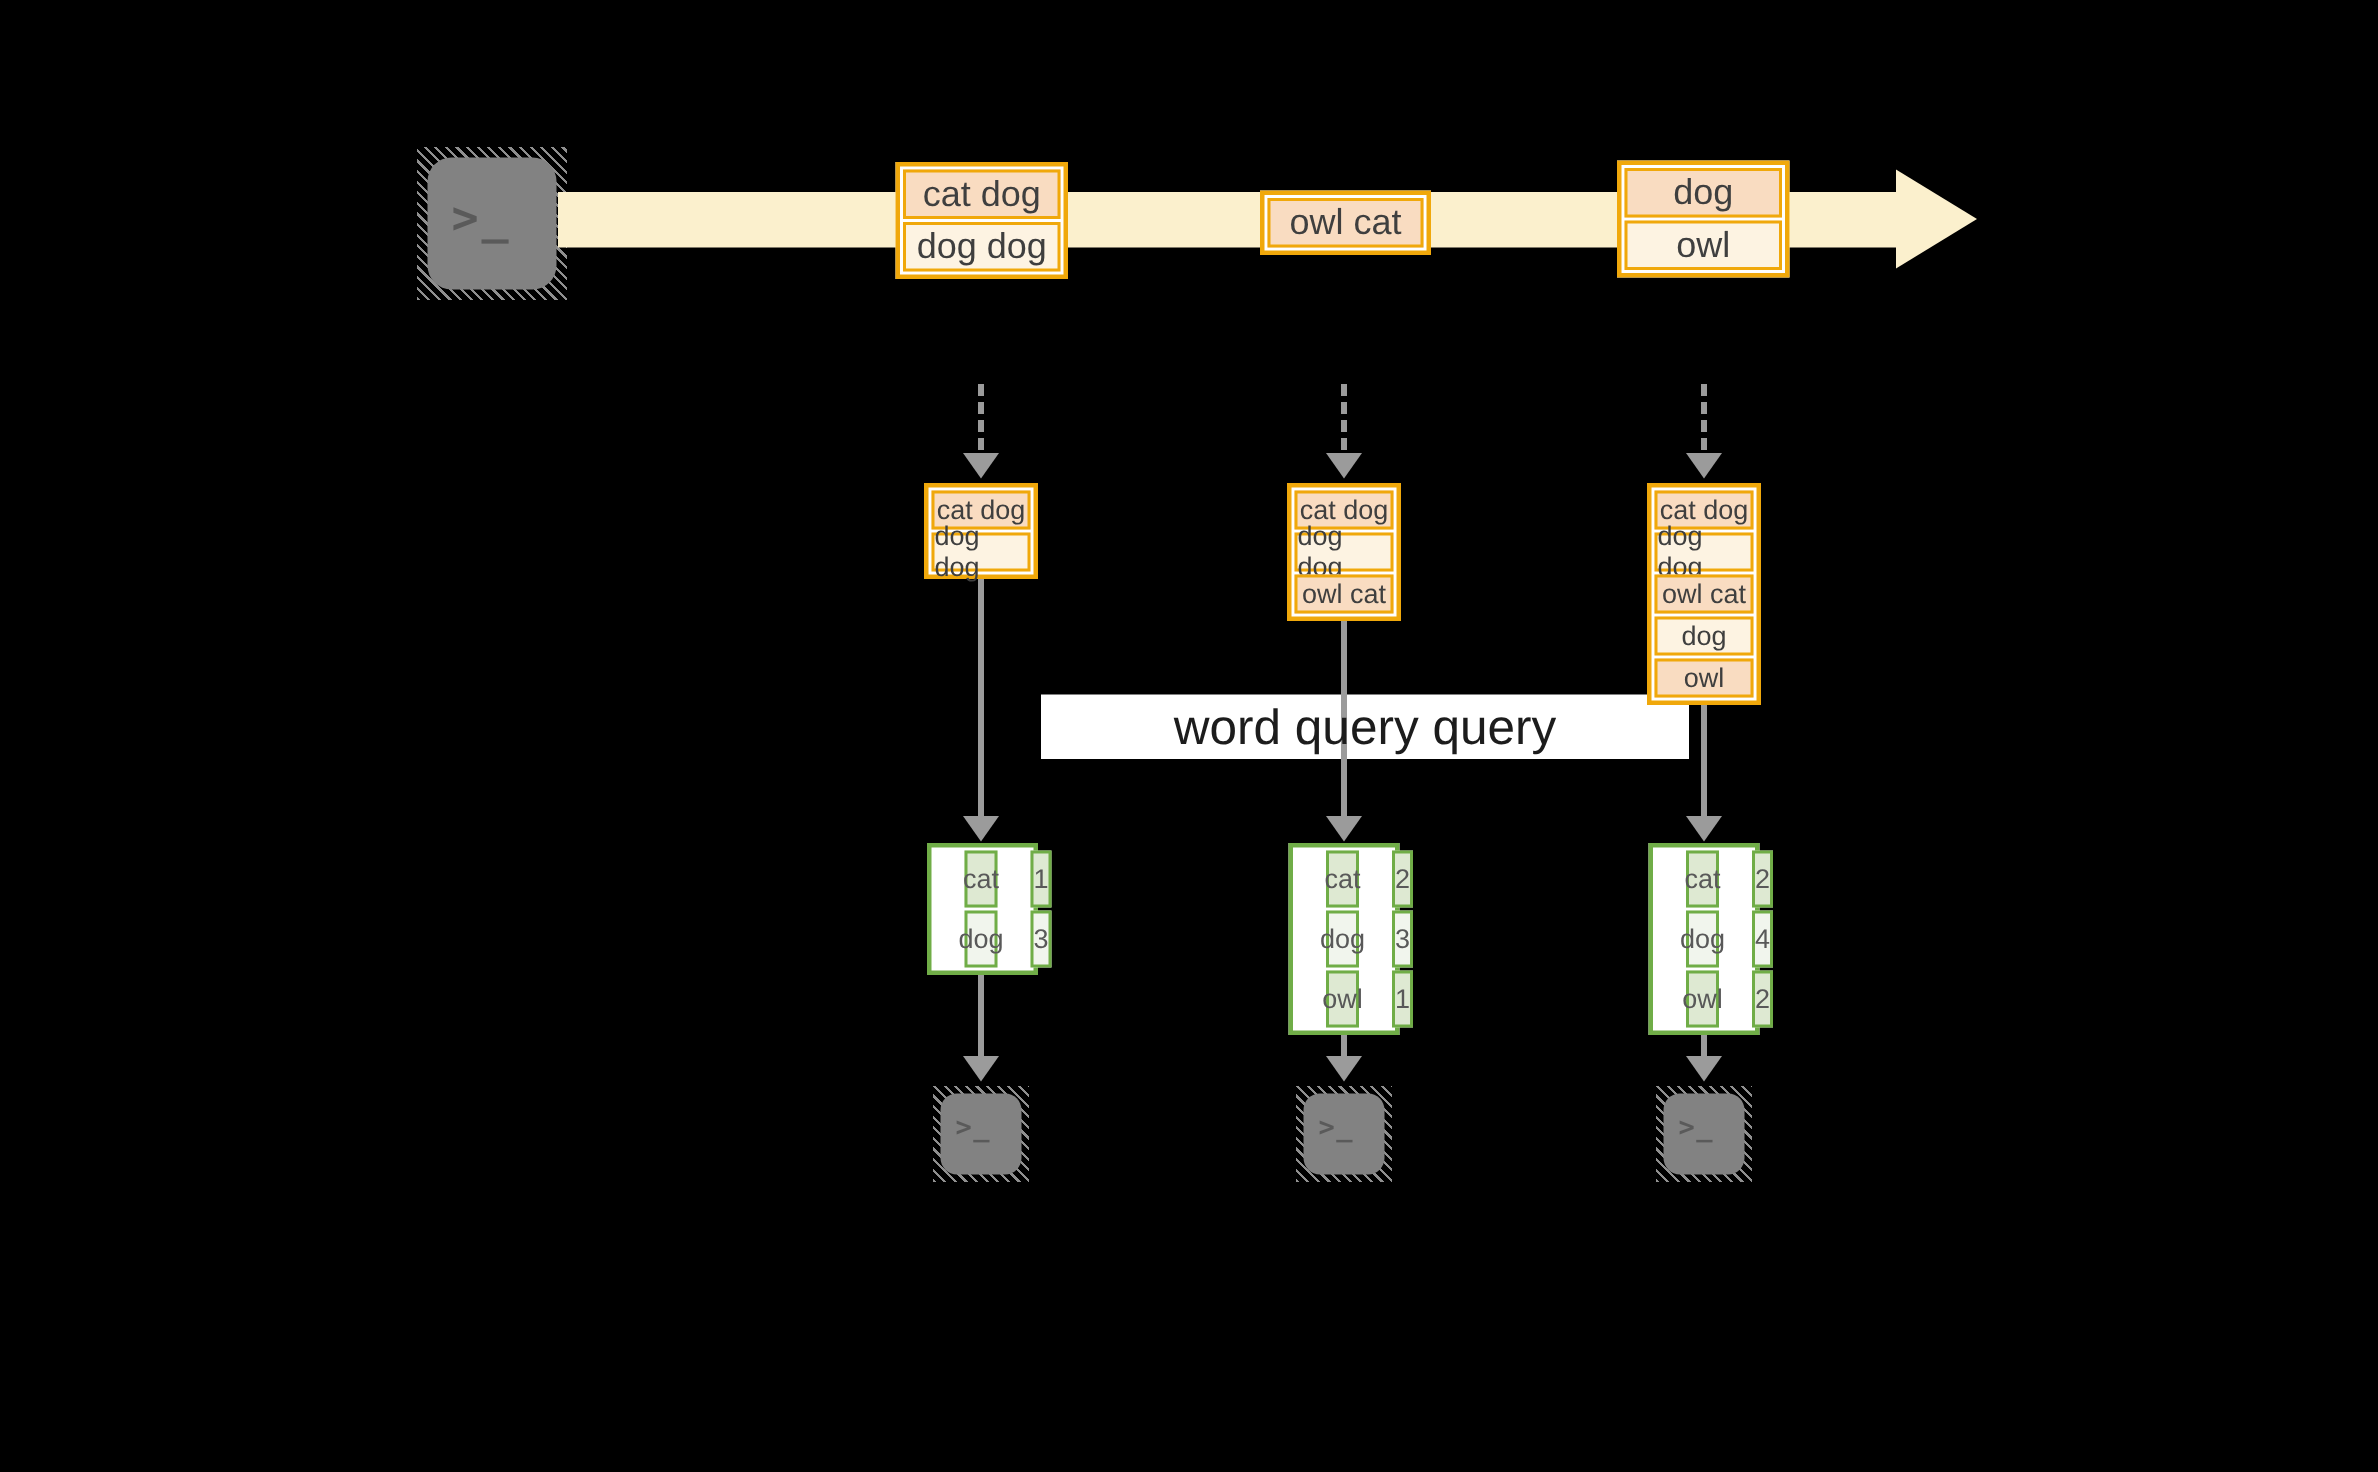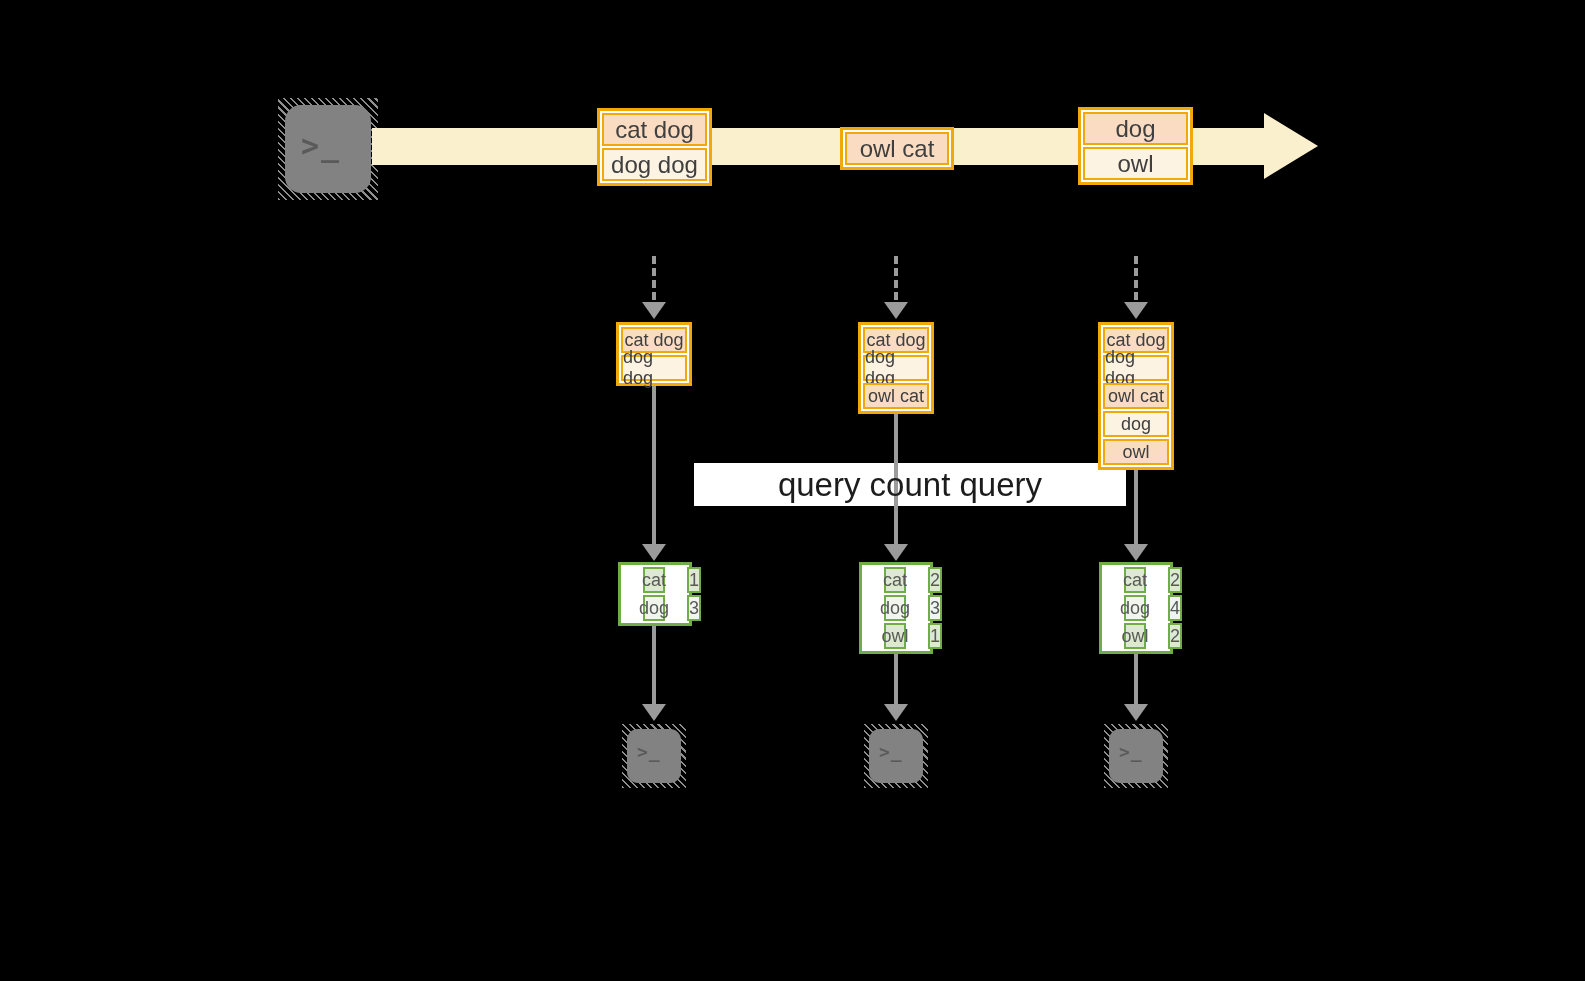--- a/index.html
+++ b/index.html
@@ -51,21 +51,21 @@
 
   
   .qlabel-bg{position:absolute;left:694px;top:463px;width:432px;height:43px;background:var(--label-bg);z-index:2;}
   .qlabel-text{position:absolute;left:694px;top:463px;width:432px;height:43px;display:flex;
     align-items:center;justify-content:center;font-size:33px;font-weight:300;
     color:var(--label-text);z-index:4;}
 
   
   .gtable{position:absolute;box-sizing:border-box;background:#fff;border:3px solid var(--green-border);
     padding:2px;display:grid;grid-template-columns:42px 1fr;gap:2px;z-index:5;}
-  .gcell{box-sizing:border-box;border:2px solid var(--green-border);height:26px;display:flex;
+  .gcell{box-sizing:border-box;border:2px solid var(--green-border);height:38px;display:flex;
     align-items:center;justify-content:center;font-size:18px;color:var(--table-text);margin-left:20px;}
   .gcell.sage{background:var(--green-fill-dark);} .gcell.pale{background:var(--green-fill-light);}
   .t1{left:618px;top:562px;width:74px;} .t2{left:859px;top:562px;width:74px;} .t3{left:1099px;top:562px;width:74px;}
 </style>
 </head>
 <body>
 
 <div id="canvas">
 
   <div class="term term-src">
@@ -107,21 +107,21 @@
   </div>
   <div class="cellbox stack3">
     <div class="cell peach small">cat dog</div>
     <div class="cell cream small">dog dog</div>
     <div class="cell peach small">owl cat</div>
     <div class="cell cream small">dog</div>
     <div class="cell peach small">owl</div>
   </div>
 
   <div class="qlabel-bg"></div>
-  <div class="qlabel-text">query count query</div>
+  <div class="qlabel-text">word query query</div>
 
   <div class="vline" style="left:652px;top:386px;height:158px;"></div>
   <div class="vhead" style="left:642px;top:544px;"></div>
   <div class="vline" style="left:894px;top:414px;height:130px;"></div>
   <div class="vhead" style="left:884px;top:544px;"></div>
   <div class="vline" style="left:1134px;top:470px;height:74px;"></div>
   <div class="vhead" style="left:1124px;top:544px;"></div>
 
   <div class="gtable t1">
     <div class="gcell sage">cat</div>

